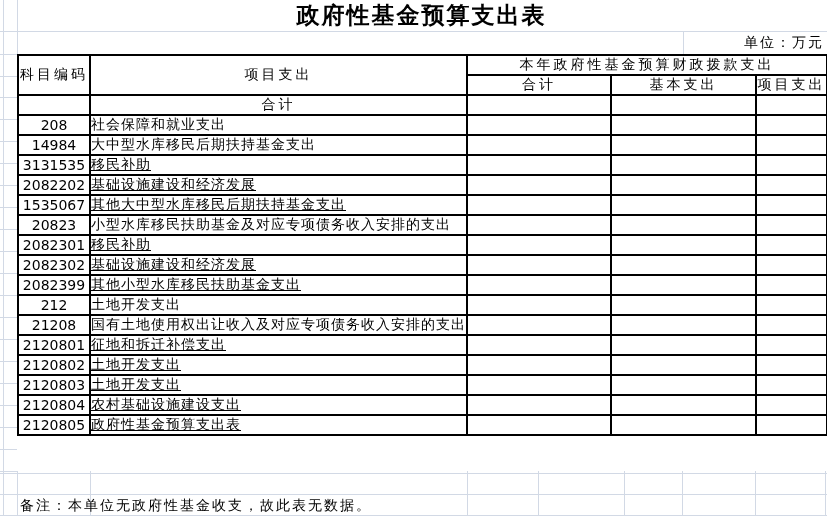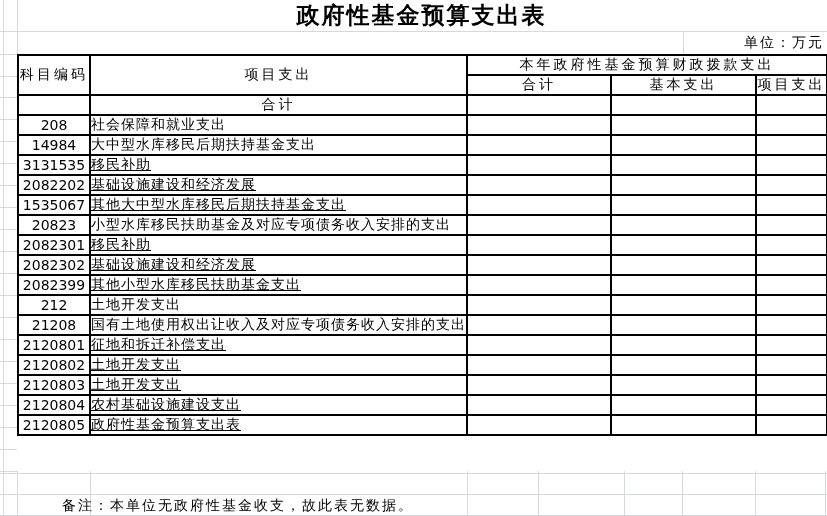--- a/index.html
+++ b/index.html
@@ -51,21 +51,21 @@
   td.name { text-align: left; letter-spacing: 1px; }
   td.name.center { text-align: center; padding-left: 0; letter-spacing: 3px; }
   .indent-1 { padding-left: 7px; }
   .indent-2 { padding-left: 14px; }
   .indent-3 { padding-left: 22px; text-decoration: underline; }
 
   
   .note {
     position: absolute; left: 20px; top: 494px; height: 22px;
     line-height: 22px; font-size: 14px; letter-spacing: 2px;
-    z-index: 2; white-space: nowrap; margin-left: 42px;
+    z-index: 2; white-space: nowrap;
   }
 </style>
 </head>
 <body>
 
 <div class="grid-layer">
   <div class="vline" style="left:3px;  top:0;     height:516px;"></div>
   <div class="vline" style="left:17px; top:0;     height:54px;"></div>
   <div class="vline" style="left:683px;top:31px;  height:23px;"></div>
   <div class="vline" style="left:17px; top:471px; height:45px;"></div>

